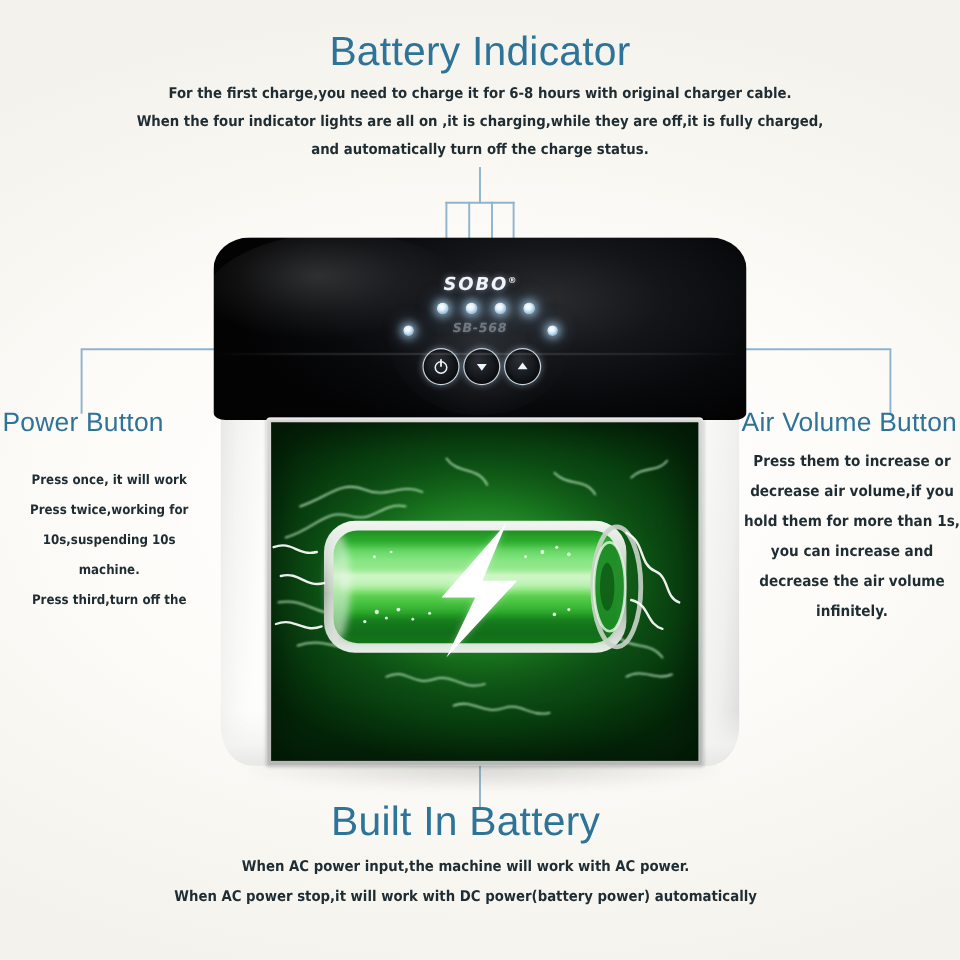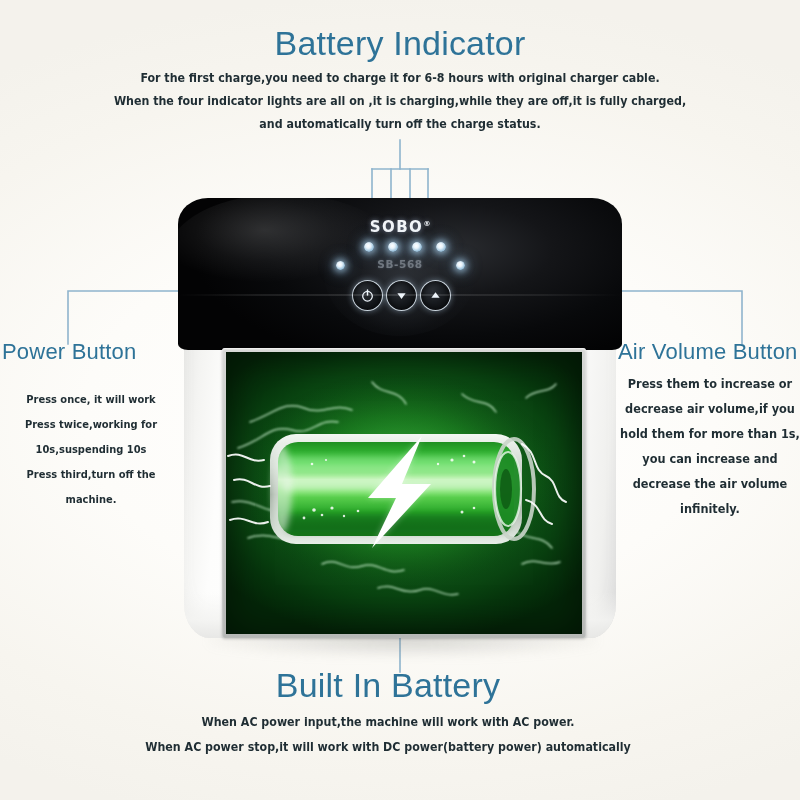--- a/index.html
+++ b/index.html
@@ -127,21 +127,21 @@
     border-radius: 50%;
   }
   
   #body-black::after {
     content: "";
     position: absolute; left: 0; right: 0; top: 96px; height: 2px;
     background: linear-gradient(to right, rgba(255,255,255,0.00) 0%, rgba(255,255,255,0.09) 18%, rgba(255,255,255,0.13) 50%, rgba(255,255,255,0.07) 82%, rgba(255,255,255,0.00) 100%);
   }
 
   
-  #panel { position: absolute; left: 152px; top: 16px; width: 140px; height: 122px; }
+  #panel { position: absolute; left: 152px; top: 26px; width: 140px; height: 122px; font-style: italic; }
   #panel-glow {
     position: absolute; left: -6px; top: -4px; width: 152px; height: 126px;
     background: radial-gradient(ellipse at 50% 55%, rgba(60,66,74,0.55) 0%, rgba(25,28,32,0.25) 55%, rgba(0,0,0,0) 78%);
     border-radius: 50%;
   }
   #brand {
     position: absolute; left: 0; top: 4px; width: 140px;
     text-align: center;
     color: #f2f5f8;
     font-family: "DejaVu Sans", sans-serif;
@@ -229,22 +229,22 @@
       <div>and automatically turn off the charge status.</div>
     </div>
   </div>
 
   <div id="left-block">
     <div class="heading">Power Button</div>
     <div class="body-text">
       <div>Press once, it will work</div>
       <div>Press twice,working for</div>
       <div>10s,suspending 10s</div>
+      <div>machine.</div>
       <div>Press third,turn off the</div>
-      <div>machine.</div>
     </div>
   </div>
 
   <div id="right-block">
     <div class="heading">Air Volume Button</div>
     <div class="body-text">
       <div>Press them to increase or</div>
       <div>decrease air volume,if you</div>
       <div>hold them for more than 1s,</div>
       <div>you can increase and</div>

